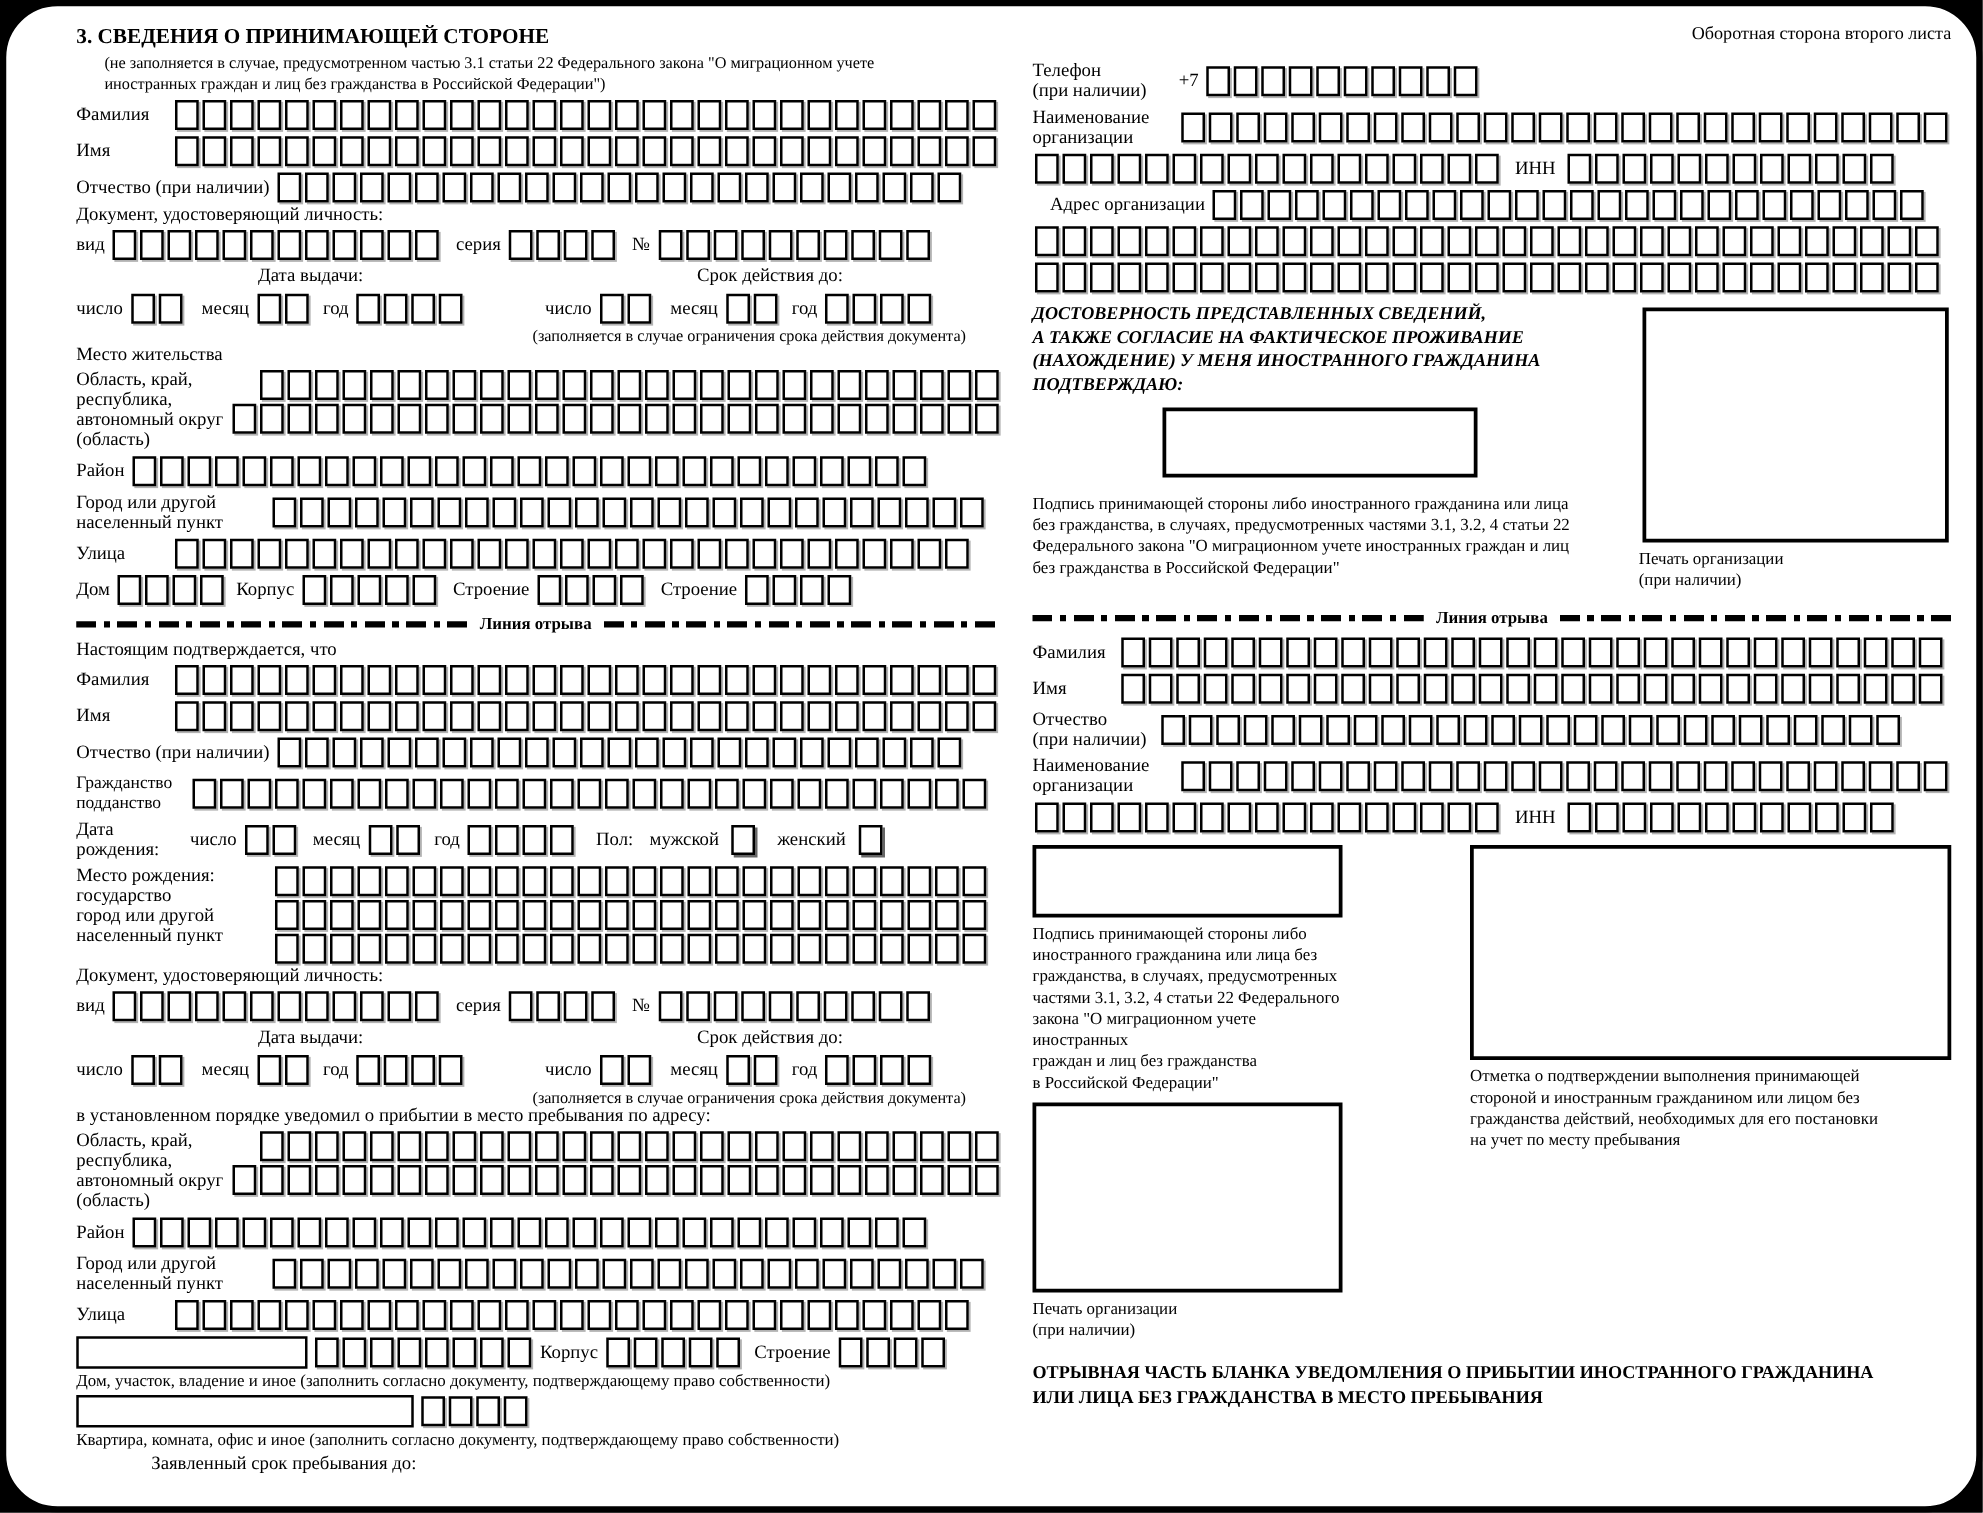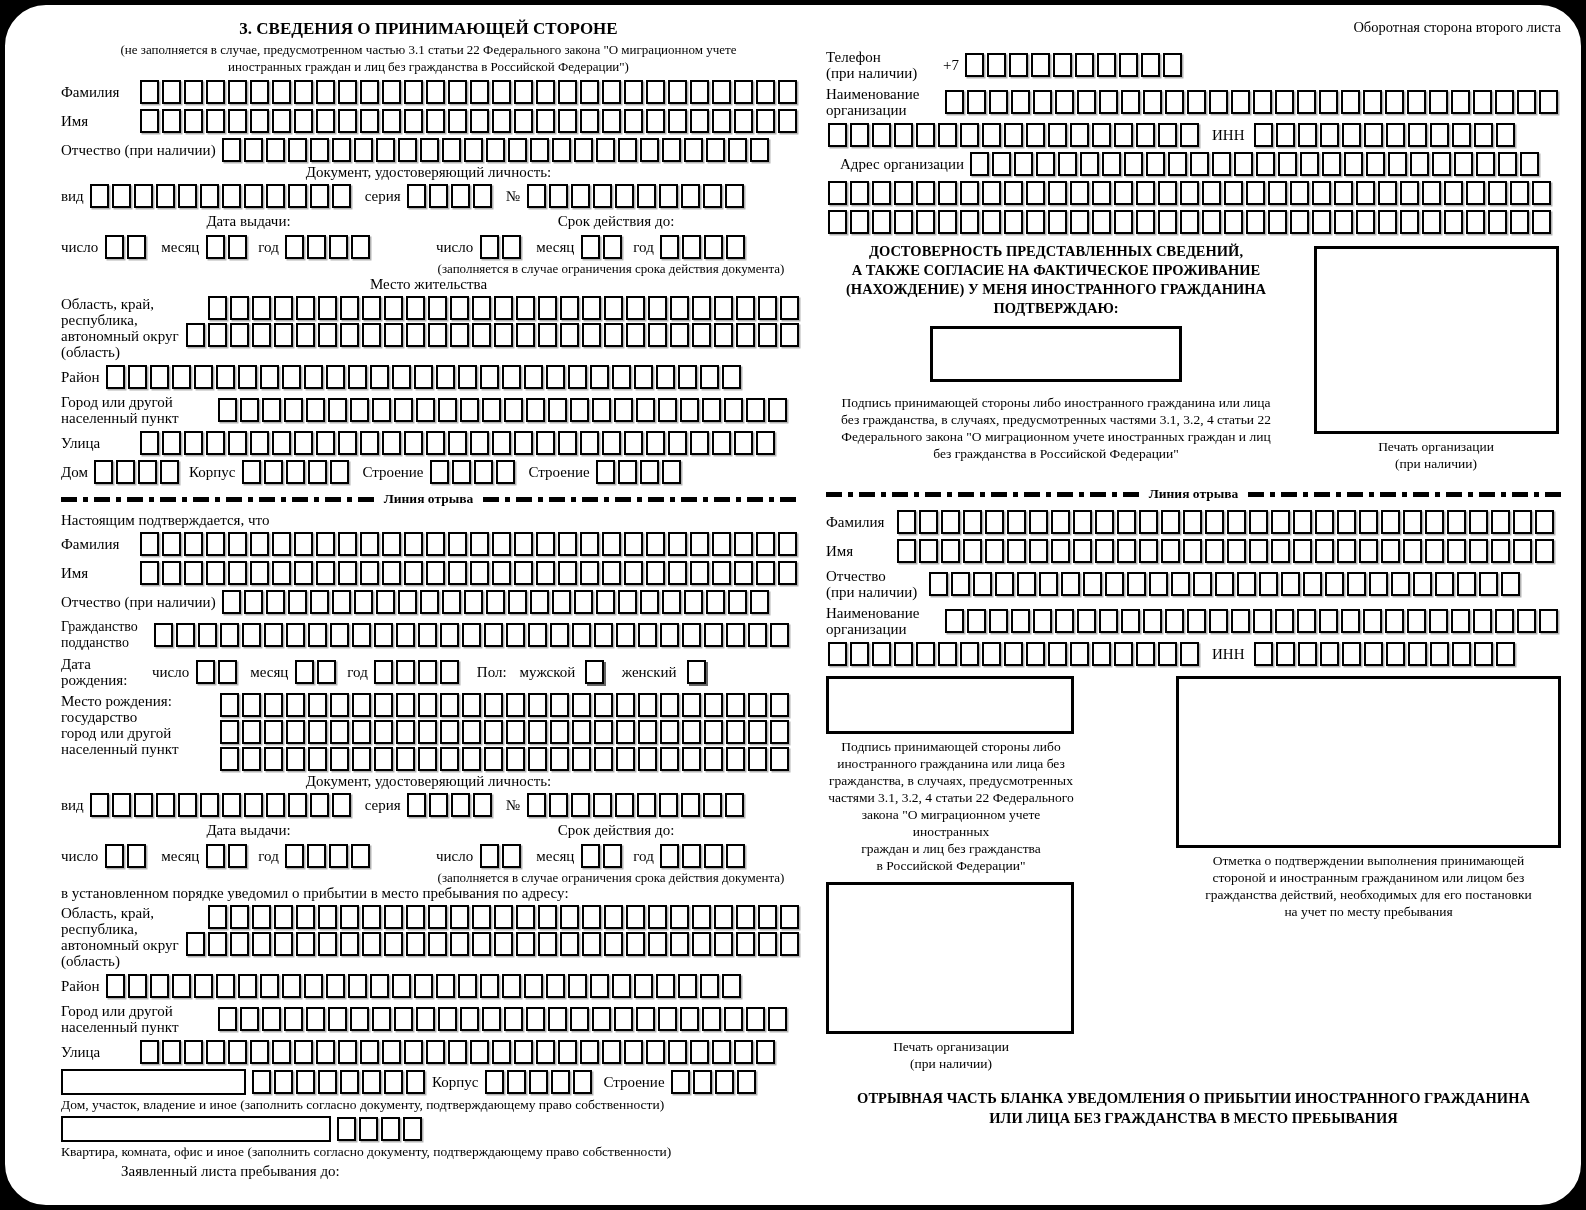--- a/index.html
+++ b/index.html
@@ -2,21 +2,21 @@
 <html><head>
 <meta charset="utf-8">
 <style>
   * { box-sizing: border-box; }
   html,body { margin:0; padding:0; background:#000; }
   body { font-family:"Liberation Serif","DejaVu Serif",serif; color:#000; }
   .sheet { width:1586px; height:1210px; background:#fff; border:5px solid #000;
            border-radius:46px; overflow:hidden; display:flex; gap:30px;
            padding:14px 26px 0 56px; }
   .col { width:735px; flex:none; display:flex; flex-direction:column; }
-  .c { text-align:center; white-space:pre-line; }
+  .c { text-align:left; white-space:pre-line; }
   .b { font-weight:bold; }
   .title { font-size:17px; margin-bottom:2px; }
   .sub { font-size:13px; max-width:690px; margin:0 auto 2px; line-height:17px; }
   .row { display:flex; align-items:center; margin:2.5px 0; white-space:nowrap; }
   .blk { display:flex; align-items:flex-start; margin:2.5px 0; }
   .lbl { font-size:15px; white-space:pre-line; line-height:16px; margin-right:5px; flex:none; }
   .cells { display:inline-flex; flex:none; }
   .cell { width:19px; height:24px; border:2px solid #000; margin:0 1.5px; background:#fff;
           box-shadow:1.5px 1.5px 0 rgba(0,0,0,.3); flex:none; display:inline-block; }
   .cb { box-shadow:2px 2px 0 #666; margin-left:5px; }
@@ -34,21 +34,21 @@
   .tear .tlbl { font-weight:bold; font-size:13.5px; flex:none; }
   .rect { border:2px solid #000; height:26px; flex:none; margin-right:4px; background:#fff; }
   .r185 { width:185px; } .r270 { width:270px; }
   .foot { font-size:14.5px; line-height:20px; margin-top:6px; }
   .corner { text-align:right; font-size:14.5px; margin-bottom:10px; }
   .sigbox { border:3px solid #000; background:#fff; flex:none; }
   .cap { font-size:13.5px; line-height:17px; }
   .csplit { display:flex; margin-top:6px; }
   .cleft { width:460px; flex:none; }
   .cright { width:250px; margin-left:auto; flex:none; }
-  .confh { font-size:14.5px; line-height:19px; }
+  .confh { font-size:14.5px; line-height:19px;font-style:italic; }
   .sig1 { width:252px; height:56px; margin:8px auto 12px; }
   .stamp1 { width:245px; height:188px; margin:4px auto 4px; }
   .p2head { font-size:14.5px; line-height:20px; margin:6px 0 4px; }
   .bsplit { display:flex; justify-content:space-between; margin-top:8px; }
   .bleft { width:250px; flex:none; }
   .bright { width:385px; flex:none; }
   .sig2 { width:248px; height:58px; margin-bottom:4px; }
   .stamp2 { width:248px; height:152px; margin:8px 0 4px; }
   .mark { width:385px; height:172px; margin-bottom:4px; }
   .inn { margin:0 8px 0 12px; flex:none; }
@@ -995,21 +995,21 @@
     <div class="row">
       <span class="rect r270"></span>
       <span class="cells">
           <span class="cell"></span>
           <span class="cell"></span>
           <span class="cell"></span>
           <span class="cell"></span>
         </span>
     </div>
     <div class="hrow" style="font-size:13.5px">Квартира, комната, офис и иное (заполнить согласно документу, подтверждающему право собственности)</div>
-    <div class="stayh">Заявленный листа пребывания до:</div>
+    <div class="stayh">Заявленный срок пребывания до:</div>
 
   </div>
 
   <div class="col">
     <div class="corner">Оборотная сторона второго листа</div>
 
     <div class="row">
       <span class="lbl w112">Телефон
 (при наличии)</span>
       <span class="lbl">+7</span>

